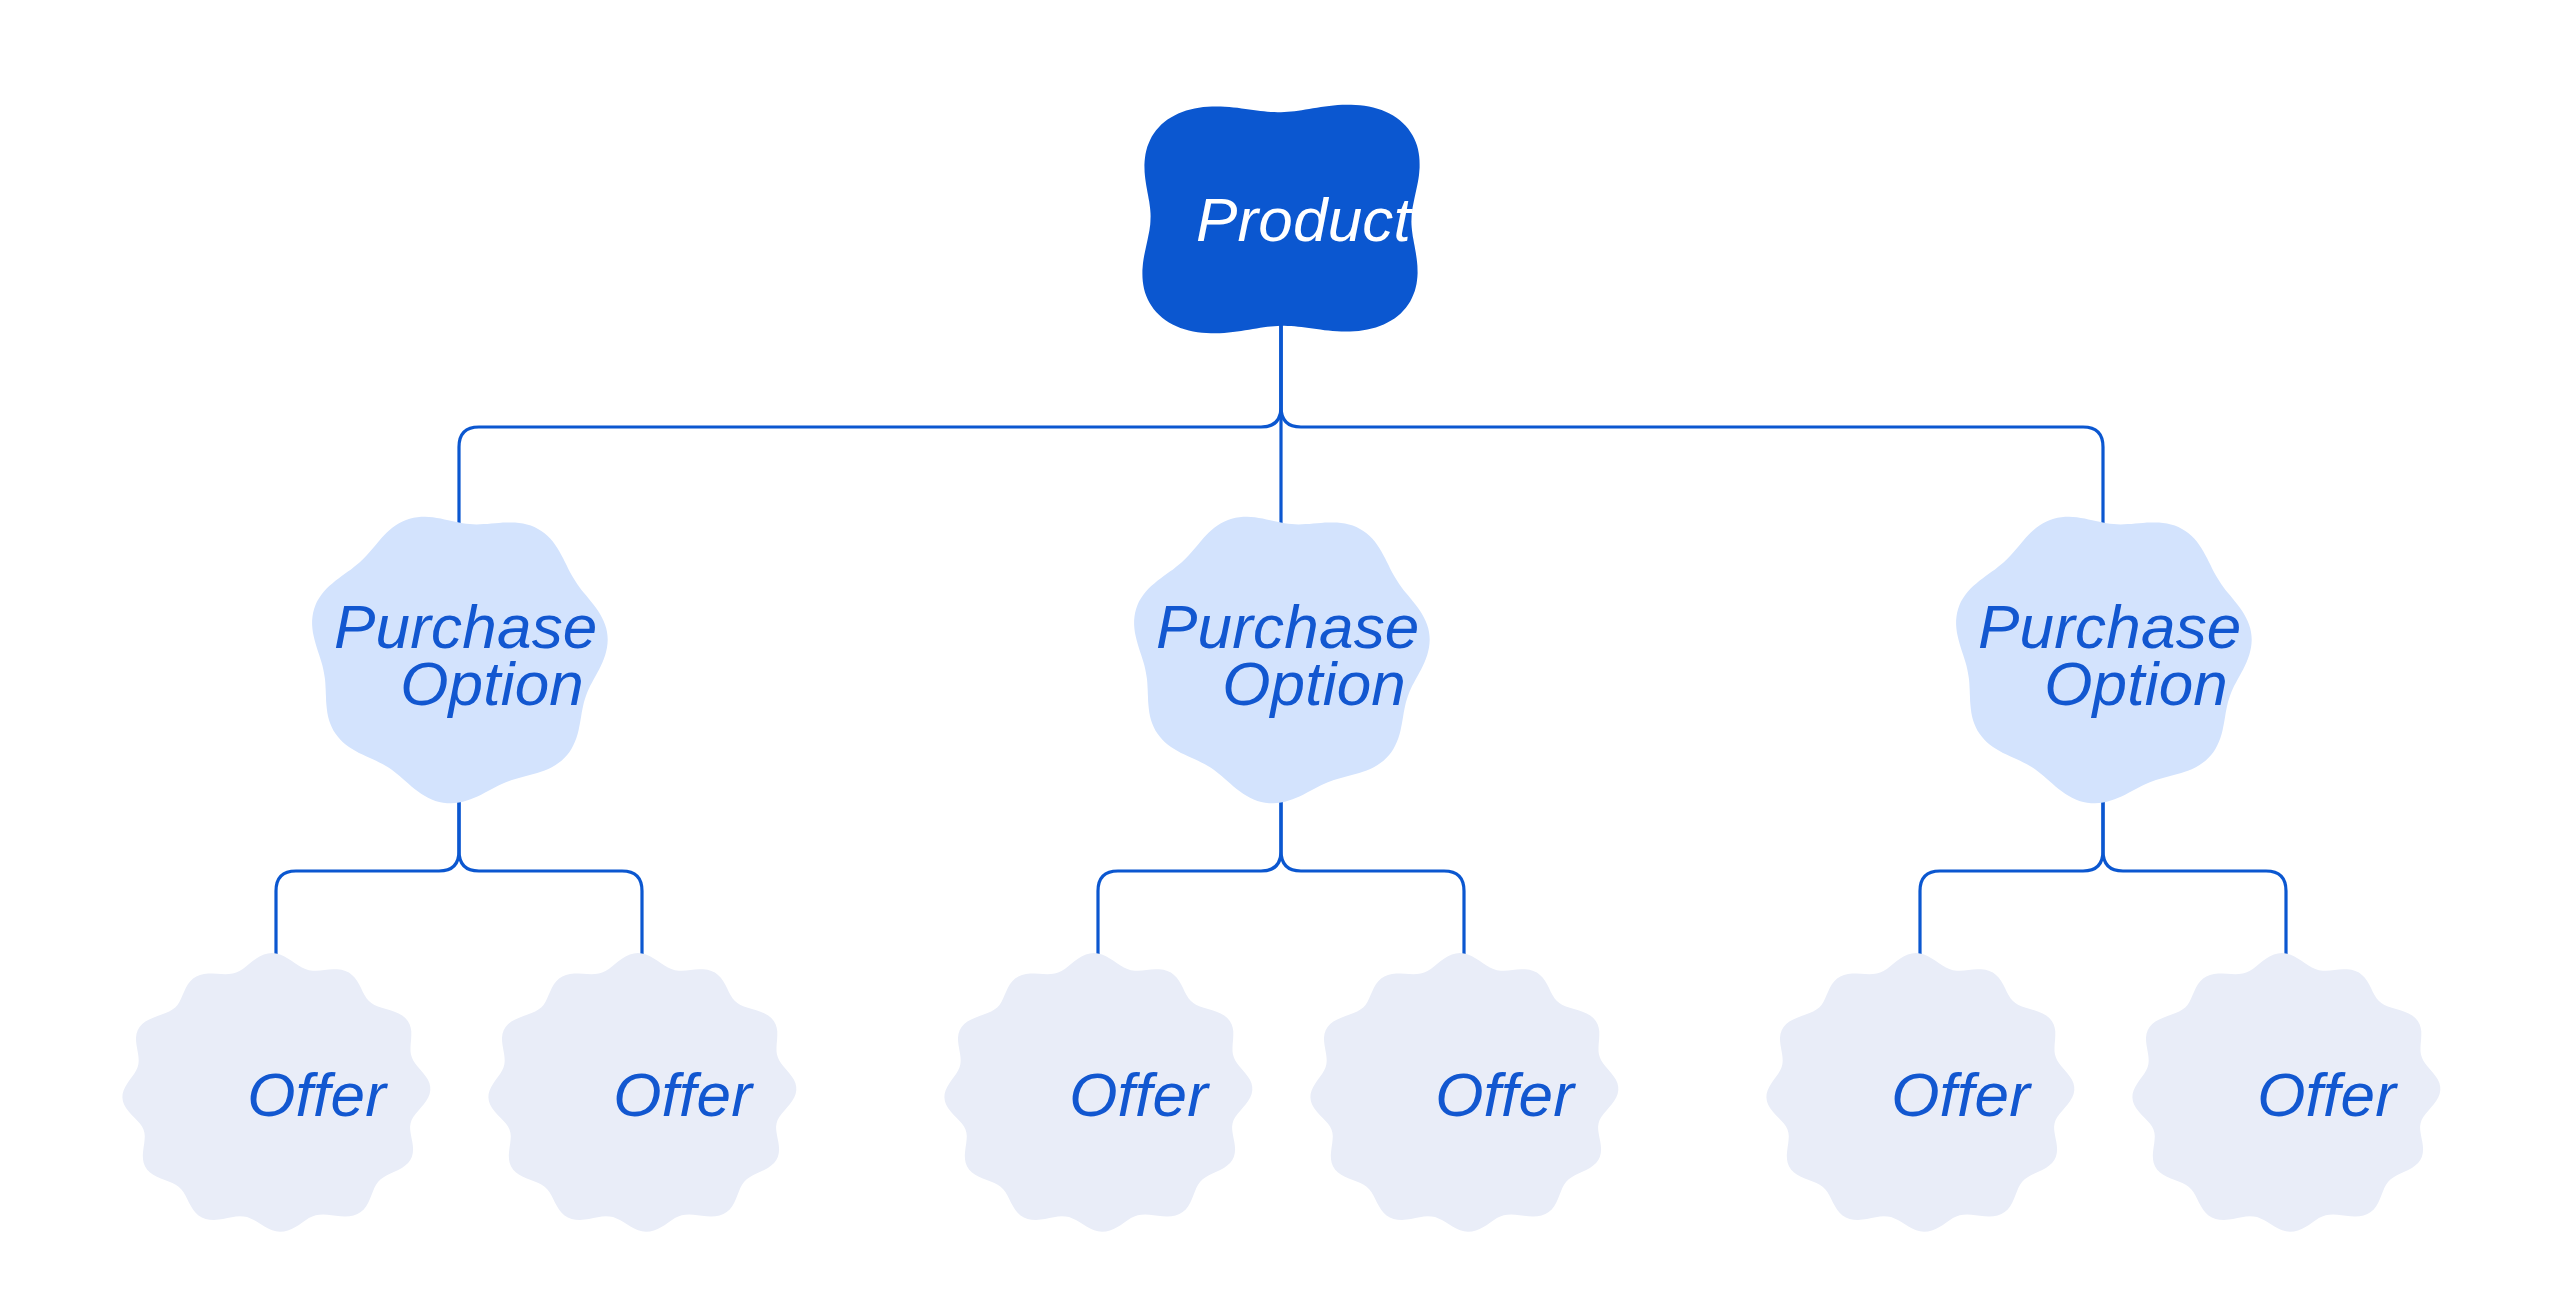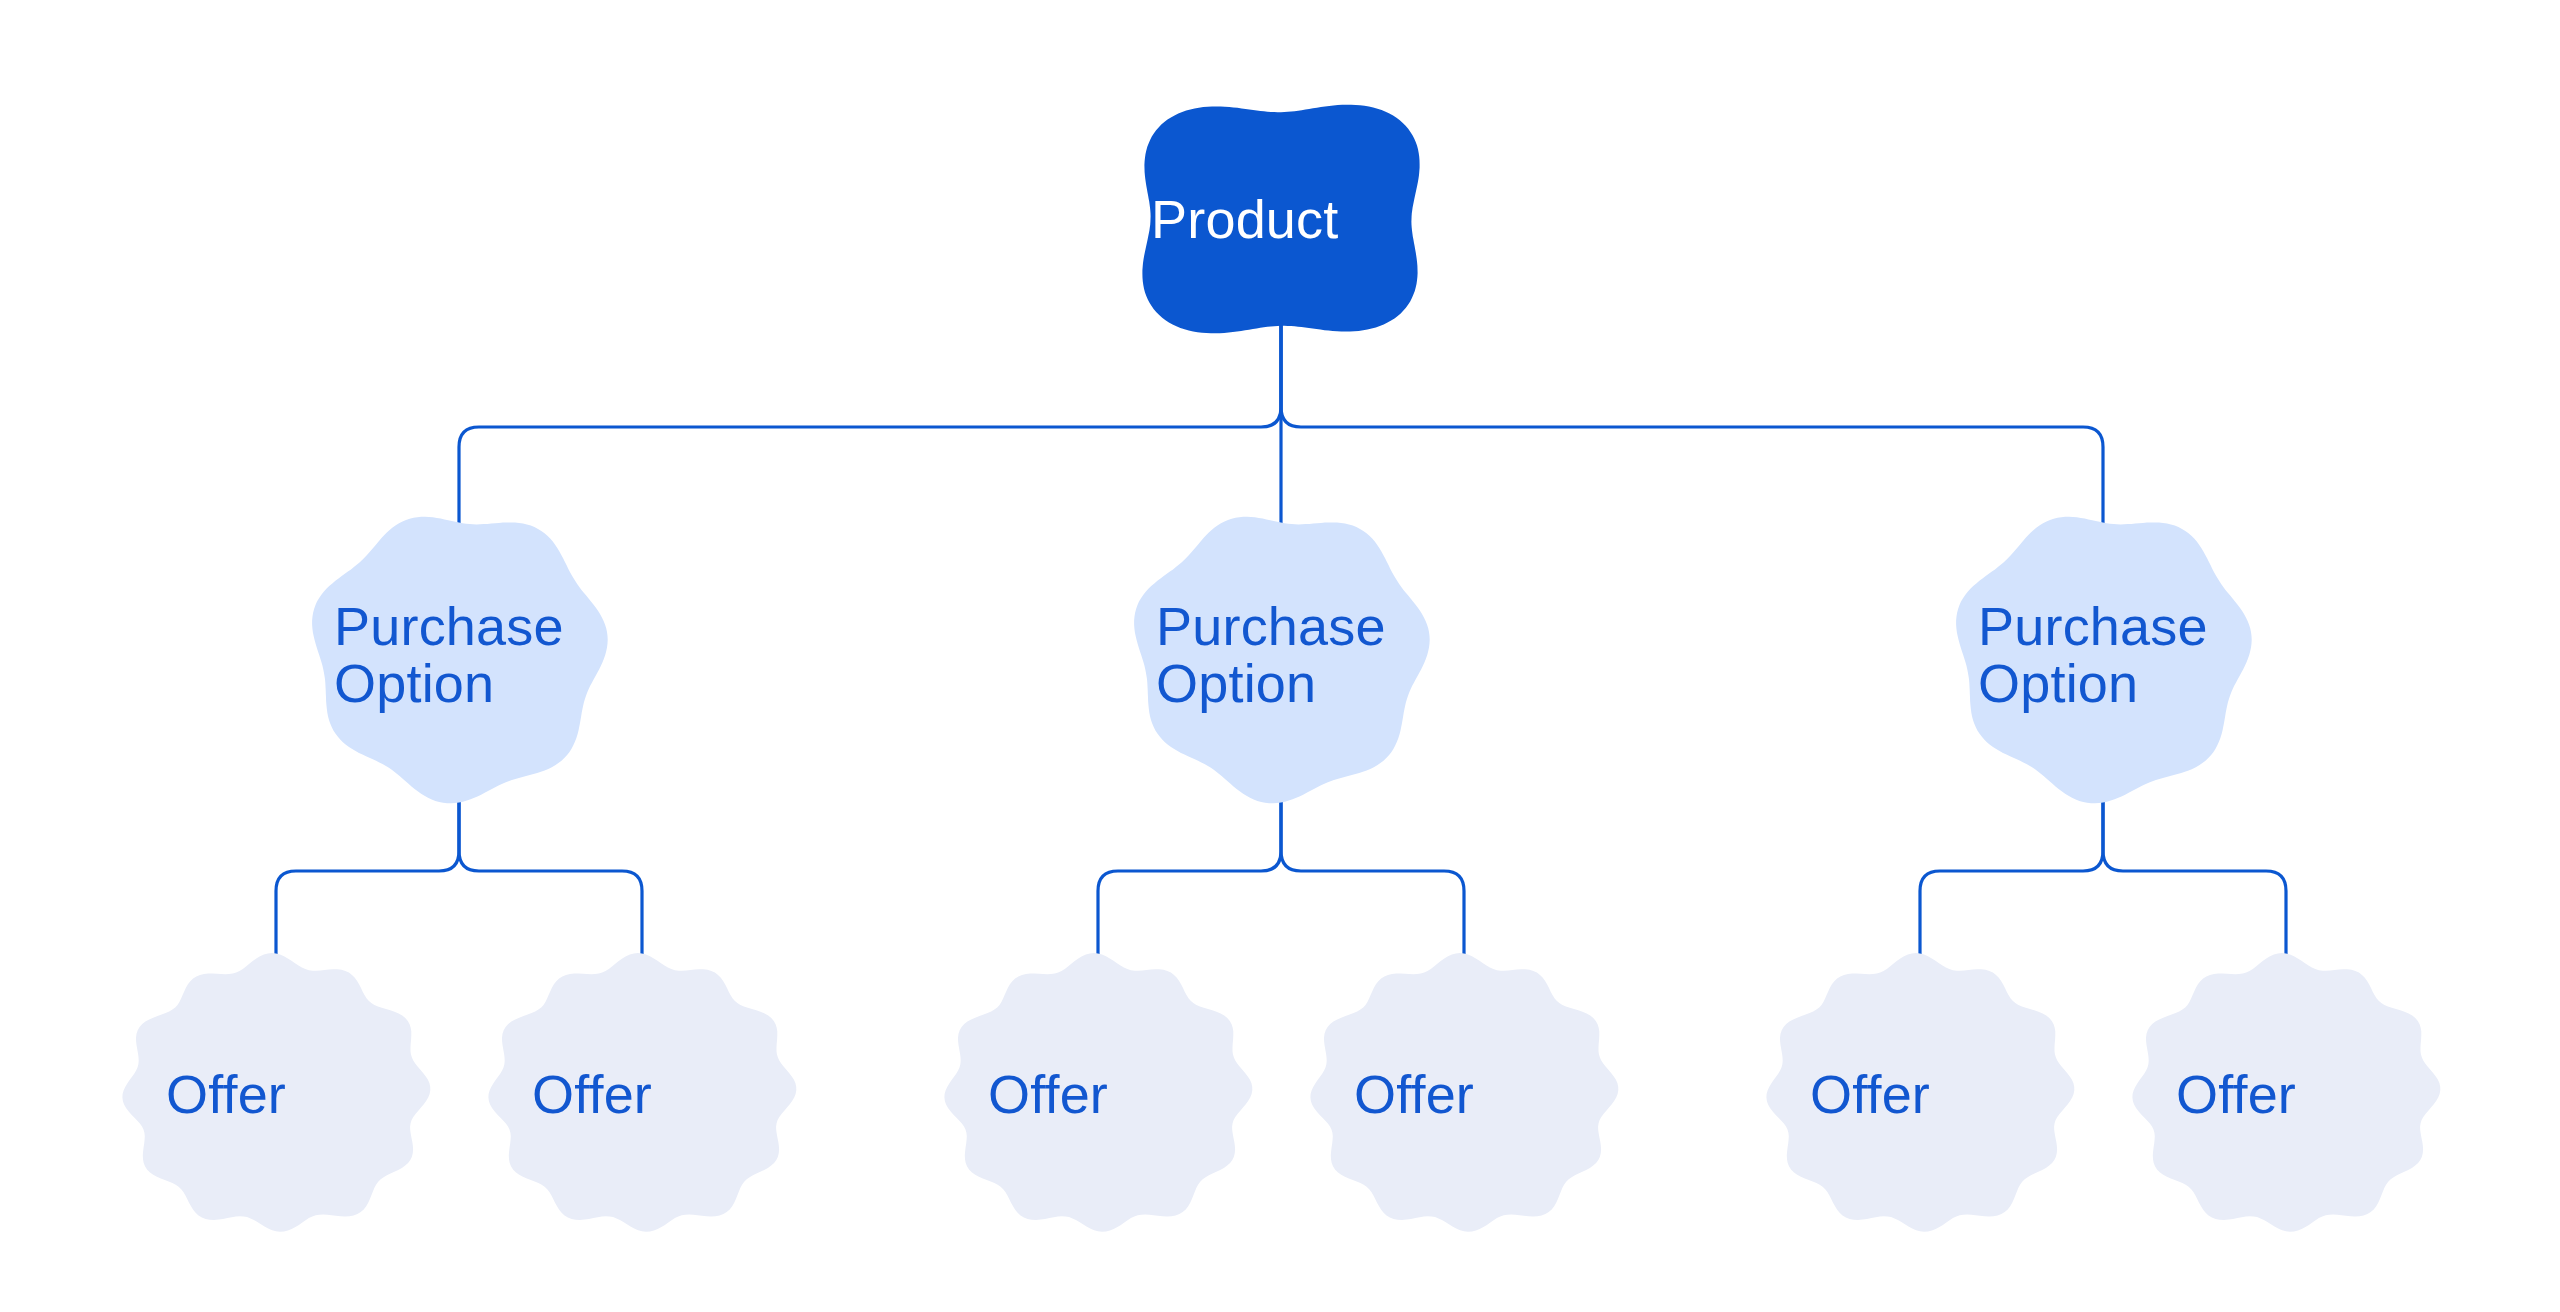--- a/index.html
+++ b/index.html
@@ -24,27 +24,28 @@
     fill:none;
     stroke:var(--line);
     stroke-width:3.2;
   }
   .blob-product{fill:var(--product-fill);}
   .blob-option{fill:var(--option-fill);}
   .blob-offer{fill:var(--offer-fill);}
   .label{
     position:absolute;
     transform:translate(-50%,-50%);
-    text-align:left;
-    font-size:54px;
+    text-align:right;
+    font-size:62px;
     line-height:57px;
     font-weight:500;
     color:var(--label-blue);
     white-space:pre-line;
     letter-spacing:0.2px;
+    font-style:italic;
   }
   .product-label{color:var(--product-text);width:260px;}
   .option-label{width:250px;}
   .offer-label{width:220px;}
 </style>
 </head>
 <body>
 
 <div class="stage">
   <svg width="2560" height="1312" viewBox="0 0 2560 1312">

